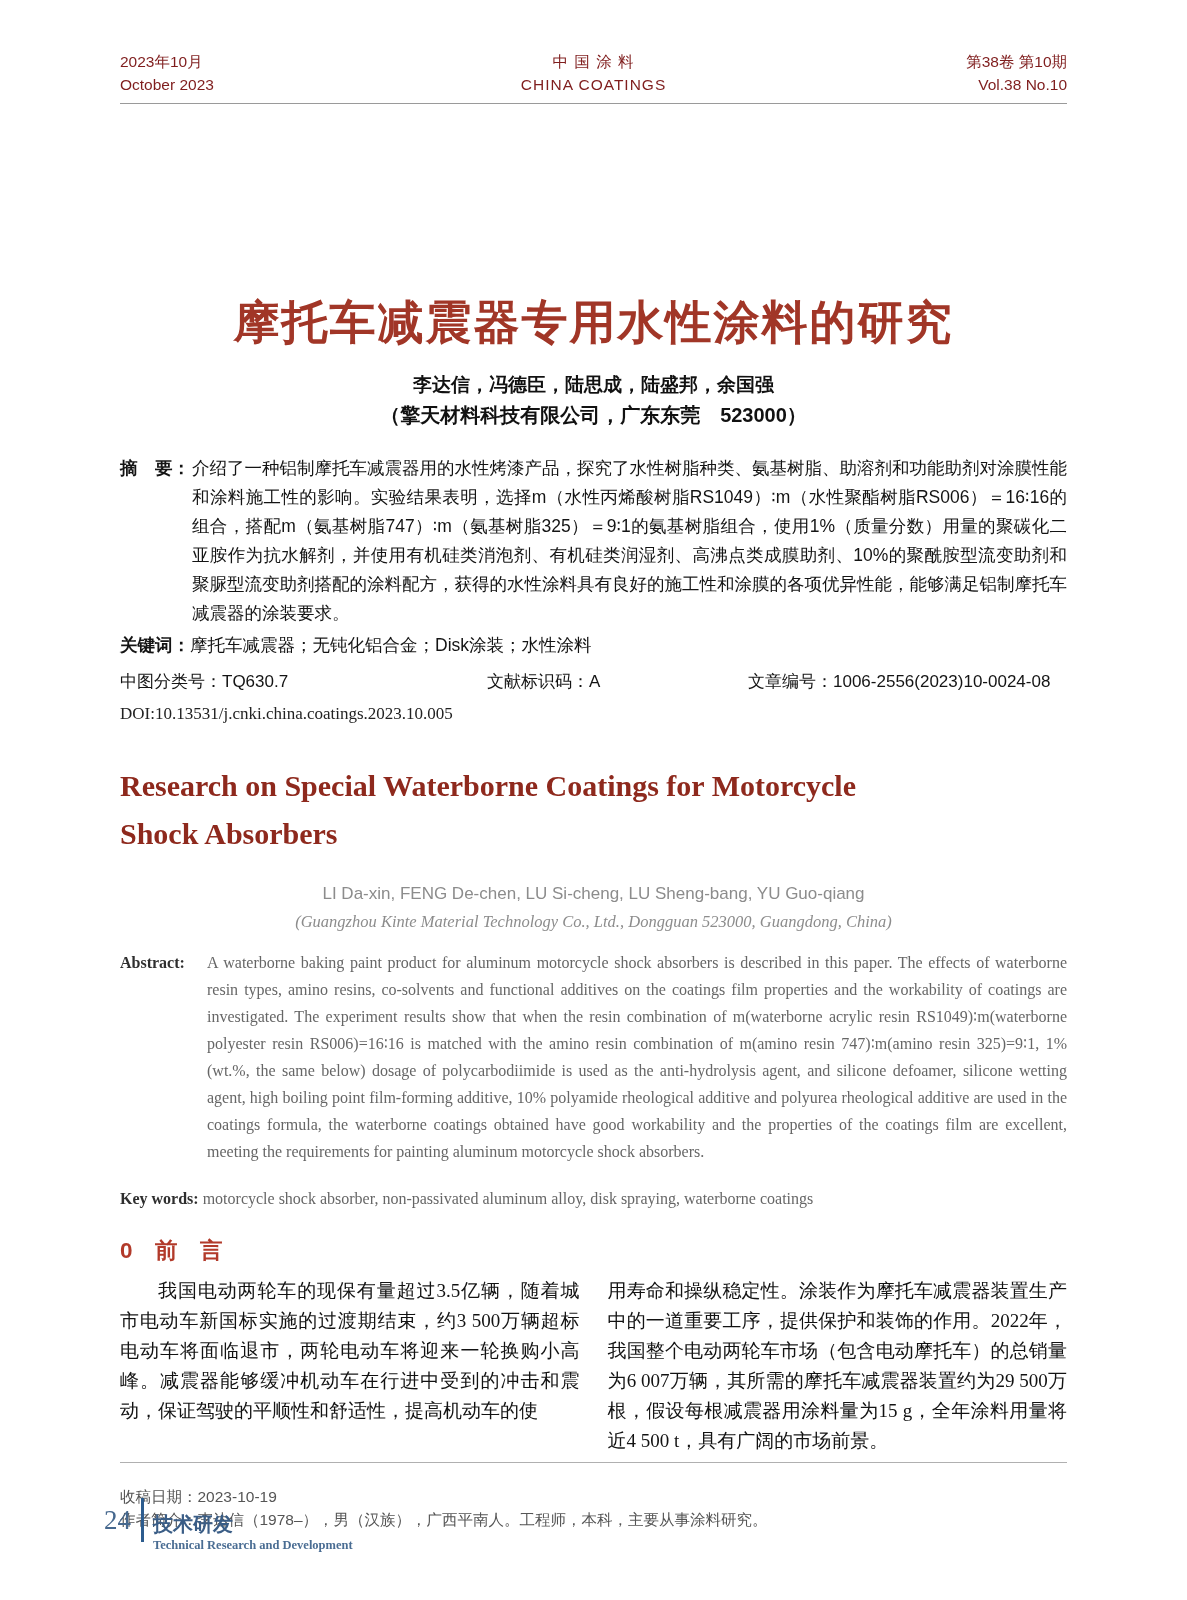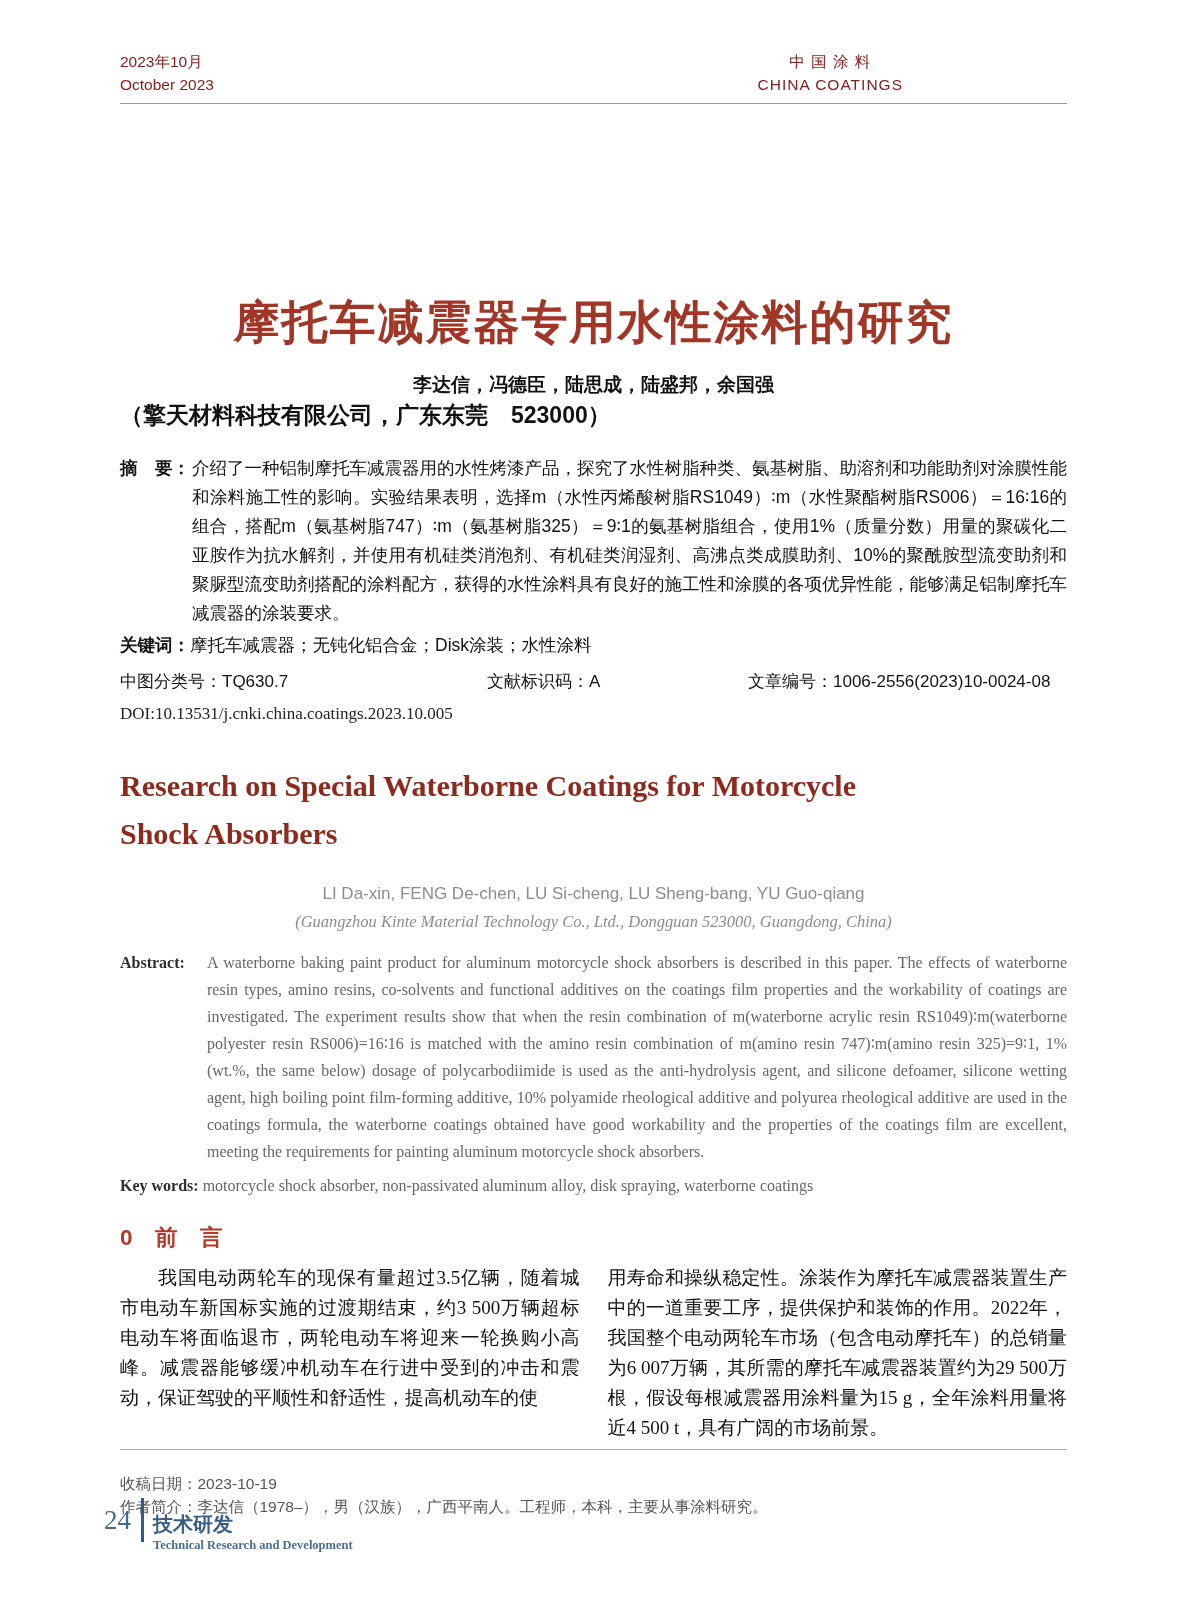--- a/index.html
+++ b/index.html
@@ -31,21 +31,21 @@
   
   .title-zh {
     margin-top:190px;
     text-align:center;
     font-size:46px; font-weight:900;
     letter-spacing:2px;
     color:#a13627;
     line-height:56px;
   }
   .authors-zh { margin-top:22px; text-align:center; font-size:19px; font-weight:bold; color:#111; line-height:26px; }
-  .affil-zh   { margin-top:4px;  text-align:left; font-size:23px; font-weight:bold; color:#111; line-height:26px; }
+  .affil-zh   { margin-top:4px;  text-align:center; font-size:20px; font-weight:bold; color:#111; line-height:26px; }
 
   
   .abstract-zh {
     margin-top:26px;
     font-size:17.5px; line-height:29px;
     text-align:justify; color:#141414;
     position:relative; padding-left:72px;
   }
   .abstract-zh .hang-label { position:absolute; left:0; top:0; font-weight:bold; }
   .keywords-zh { margin-top:3px; font-size:17.5px; line-height:29px; color:#141414; }
@@ -77,21 +77,21 @@
   
   .abstract-en {
     margin-top:16px;
     font-family:"Liberation Serif","DejaVu Serif",serif;
     font-size:16px; line-height:27px;
     text-align:justify; color:#666;
     position:relative; padding-left:87px;
   }
   .abstract-en .hang-label { position:absolute; left:0; top:0; font-weight:bold; color:#2e2e2e; }
   .keywords-en {
-    margin-top:7px;
+    margin-top:20px;
     font-family:"Liberation Serif","DejaVu Serif",serif;
     font-size:16px; line-height:27px; color:#666;
   }
   .keywords-en .inline-label { font-weight:bold; color:#2e2e2e; }
 
   
   .section-heading {
     margin-top:24px;
     font-size:22.5px; font-weight:bold;
     color:#b23a2a;
@@ -140,20 +140,24 @@
 
     <div class="running-head">
       <div class="col left">
         <div>2023年10月</div>
         <div>October 2023</div>
       </div>
       <div class="col center">
         <div>中 国 涂 料</div>
         <div>CHINA COATINGS</div>
       </div>
+      <div class="col right">
+        <div>第38卷 第10期</div>
+        <div>Vol.38 No.10</div>
+      </div>
     </div>
 
     <div class="title-zh">摩托车减震器专用水性涂料的研究</div>
     <div class="authors-zh">李达信，冯德臣，陆思成，陆盛邦，余国强</div>
     <div class="affil-zh">（擎天材料科技有限公司，广东东莞　523000）</div>
 
     <div class="abstract-zh">
       <span class="hang-label">摘　要：</span>
       <span>介绍了一种铝制摩托车减震器用的水性烤漆产品，探究了水性树脂种类、氨基树脂、助溶剂和功能助剂对涂膜性能和涂料施工性的影响。实验结果表明，选择m（水性丙烯酸树脂RS1049）∶m（水性聚酯树脂RS006）＝16∶16的组合，搭配m（氨基树脂747）∶m（氨基树脂325）＝9∶1的氨基树脂组合，使用1%（质量分数）用量的聚碳化二亚胺作为抗水解剂，并使用有机硅类消泡剂、有机硅类润湿剂、高沸点类成膜助剂、10%的聚酰胺型流变助剂和聚脲型流变助剂搭配的涂料配方，获得的水性涂料具有良好的施工性和涂膜的各项优异性能，能够满足铝制摩托车减震器的涂装要求。</span>
     </div>

